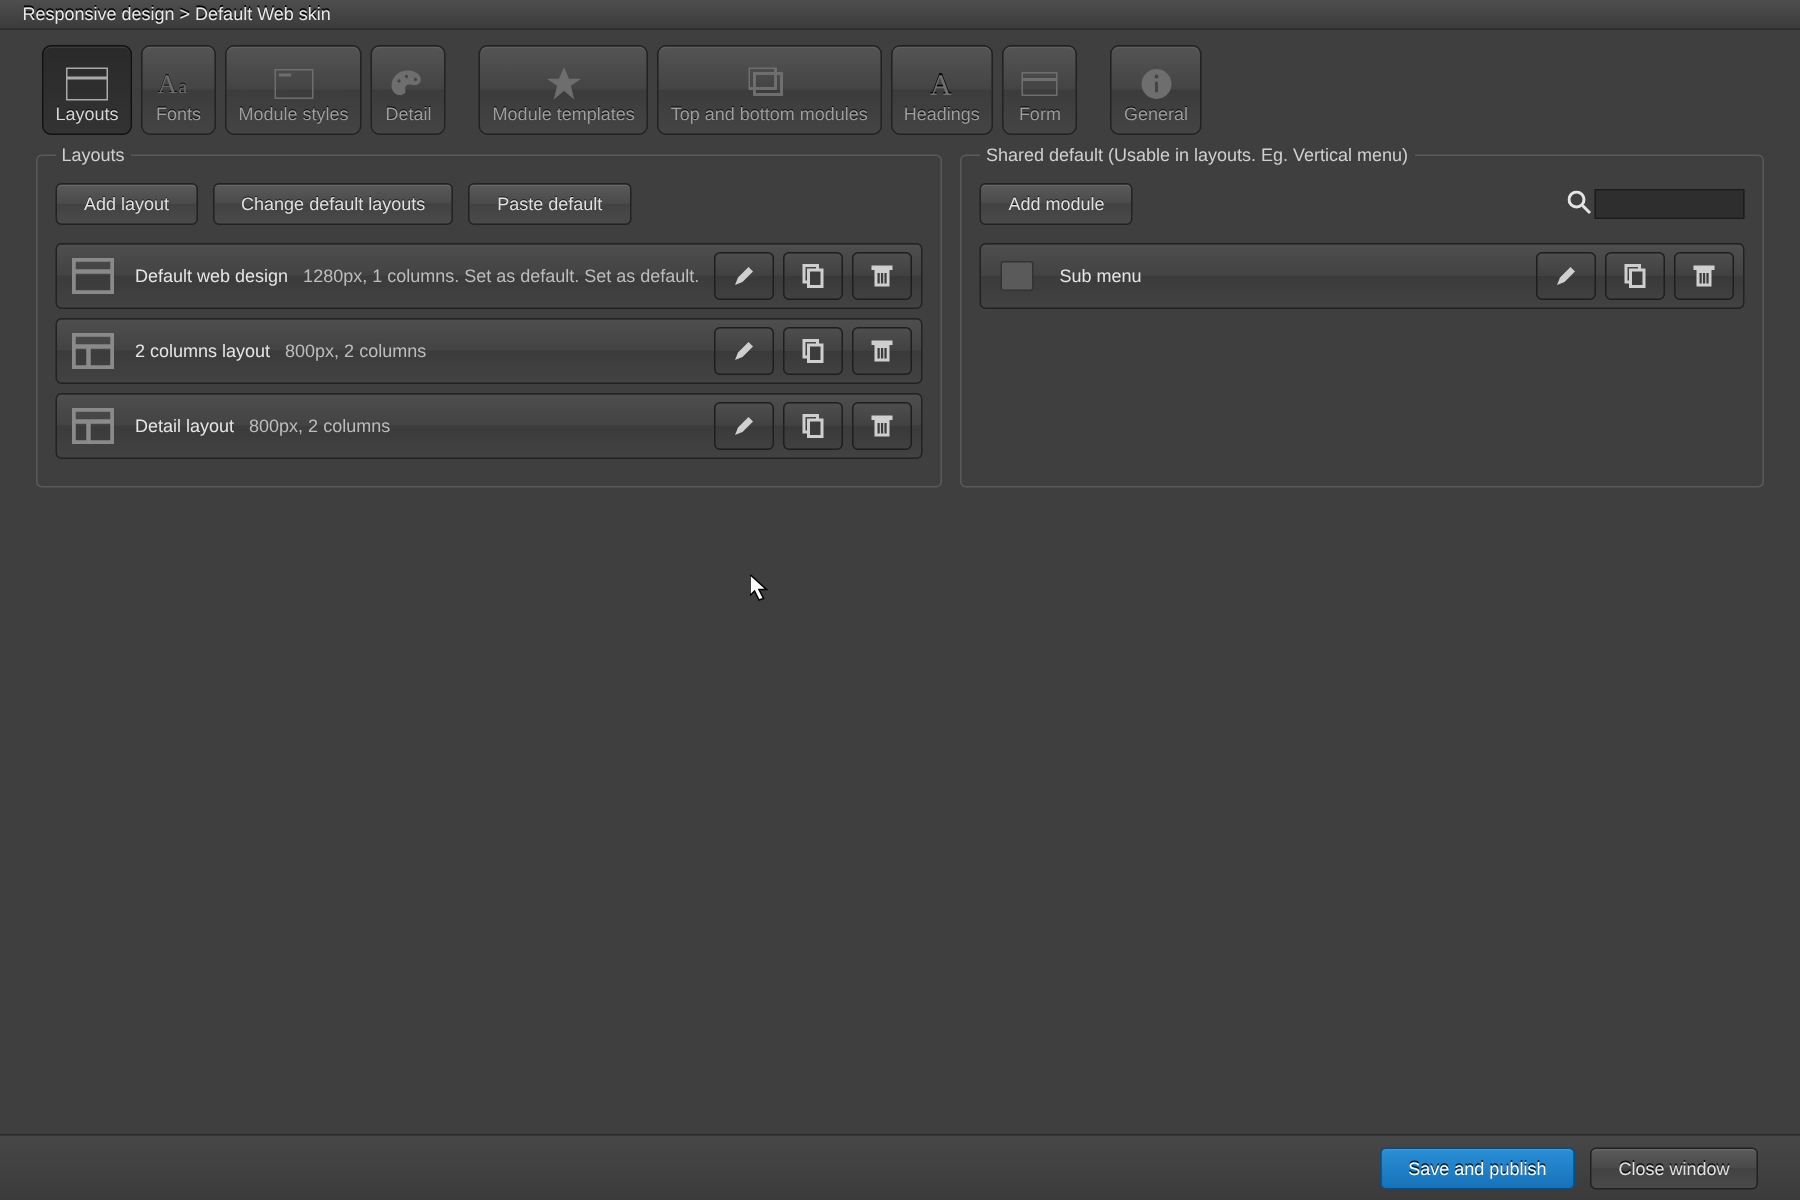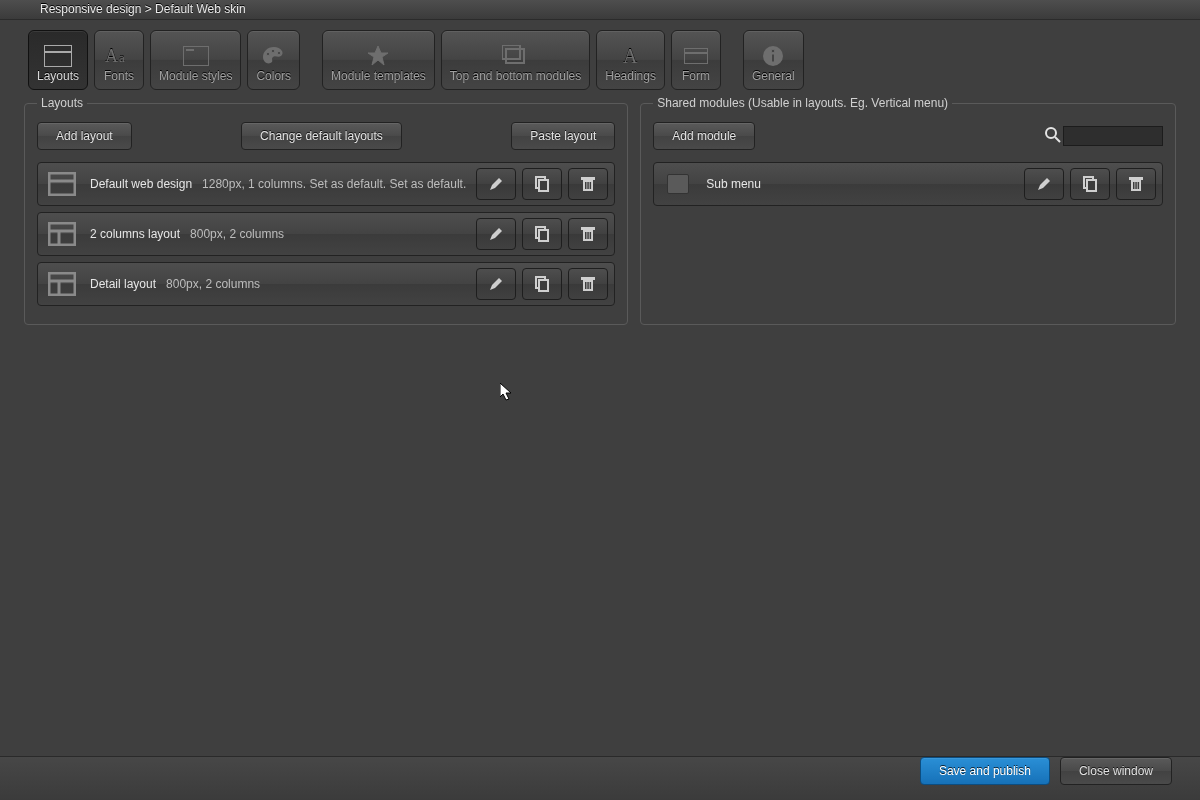--- a/index.html
+++ b/index.html
@@ -9,21 +9,21 @@
     font-family: "Lucida Grande", Arial, sans-serif;
     font-size: 12px;
     color: #d8d8d8;
     position: relative;
   }
   .titlebar {
     height: 20px;
     background: linear-gradient(#4e4e4e, #3b3b3b);
     color: #eaeaea;
     font-size: 12px;
-    padding: 2px 0 0 40px;
+    padding: 2px 0 0 15px;
     border-bottom: 1px solid #2b2b2b;
     text-shadow: 0 -1px 0 #000;
   }
   
   .toolbar {
     display: flex;
     padding: 10px 0 6px 28px;
     gap: 6px;
   }
   .tbtn {
@@ -62,21 +62,21 @@
     margin: 0;
   }
   fieldset.panel > legend {
     color: #d0d0d0;
     font-size: 12px;
     padding: 0 4px;
   }
   .panel-left { width: 575px; }
   .panel-right { width: 560px; }
 
-  .btnrow { display:flex; gap:10px; margin-bottom:12px; align-items:center;justify-content:space-between;}
+  .btnrow { display:flex; gap:10px; margin-bottom:12px; align-items:center;}
   .btn {
     height: 28px;
     padding: 0 18px;
     border: 1px solid #222;
     border-radius: 4px;
     background: linear-gradient(#5a5a5a,#4a4a4a 49%,#424242 50%,#4a4a4a);
     color: #e2e2e2;
     font-size: 12px;
     cursor: pointer;
     text-shadow: 0 -1px 0 rgba(0,0,0,.8);
@@ -119,21 +119,21 @@
     cursor:pointer;
   }
   .rowbtn svg { fill:#cfcfcf; }
   .module-thumb { width:22px; height:20px; background:#5a5a5a; border:1px solid #333; border-radius:2px;}
 
   
   .footer {
     position:absolute; left:0; right:0; bottom:0; height:44px;
     background: linear-gradient(#474747,#3b3b3b);
     border-top:1px solid #2a2a2a;
-    display:flex; justify-content:flex-end;
+    display:flex; align-items:center; justify-content:flex-end;
     padding: 0 28px; gap:10px;
   }
 
   
   .cursor {
     position:absolute; left:500px; top:383px; pointer-events:none;
   }
 </style>
 </head>
 <body>
@@ -170,21 +170,21 @@
   </div>
   <div class="tbtn">
     <span class="ticon">
       <svg width="26" height="22">
           <path d="M13 2 C6 2 2 7 2 12 C2 18 8 20 11 17 C12 15 10 14 12 12 C14 10 17 13 20 11 C24 8 20 2 13 2 Z" fill="#6e6e6e" stroke="none"></path>
           <circle cx="7" cy="9" r="1.6" fill="#444"></circle>
           <circle cx="12" cy="6" r="1.6" fill="#444"></circle>
           <circle cx="18" cy="8" r="1.6" fill="#444"></circle>
         </svg>
     </span>
-    <span>Colors</span>
+    <span>Detail</span>
   </div>
   <div class="tgap"></div>
   <div class="tbtn">
     <span class="ticon">
       <svg width="22" height="22">
           <polygon points="11,1 14,8 21,8 15,12 17,20 11,15 5,20 7,12 1,8 8,8"></polygon>
         </svg>
     </span>
     <span>Module templates</span>
   </div>
@@ -226,21 +226,21 @@
     <span>General</span>
   </div>
 </div>
 
 <div class="content">
   <fieldset class="panel panel-left">
     <legend>Layouts</legend>
     <div class="btnrow">
       <button class="btn">Add layout</button>
       <button class="btn">Change default layouts</button>
-      <button class="btn">Paste layout</button>
+      <button class="btn">Paste default</button>
     </div>
 
     <div class="row">
       <span class="thumb">
         <svg width="28" height="24">
             <rect x="1" y="1" width="26" height="22" fill="none" stroke="#8a8a8a" stroke-width="3"></rect>
             <line x1="1" y1="9" x2="27" y2="9" stroke="#8a8a8a" stroke-width="3"></line>
           </svg>
       </span>
       <span class="name">Default web design</span>
@@ -329,21 +329,21 @@
             <rect x="1" y="1" width="14" height="3"></rect>
             <rect x="5" y="6" width="1.5" height="7" fill="#3c3c3c"></rect>
             <rect x="7.3" y="6" width="1.5" height="7" fill="#3c3c3c"></rect>
             <rect x="9.6" y="6" width="1.5" height="7" fill="#3c3c3c"></rect>
           </svg>
         </div>
     </div>
   </fieldset>
 
   <fieldset class="panel panel-right">
-    <legend>Shared modules (Usable in layouts. Eg. Vertical menu)</legend>
+    <legend>Shared default (Usable in layouts. Eg. Vertical menu)</legend>
     <div class="btnrow">
       <button class="btn">Add module</button>
       <div class="searchwrap">
         <span>
           <svg width="16" height="16">
               <circle cx="6" cy="6" r="5" fill="none" stroke="#e4e4e4" stroke-width="2"></circle>
               <line x1="10" y1="10" x2="15" y2="15" stroke="#e4e4e4" stroke-width="2"></line>
             </svg>
         </span>
         <input type="text" style="">

